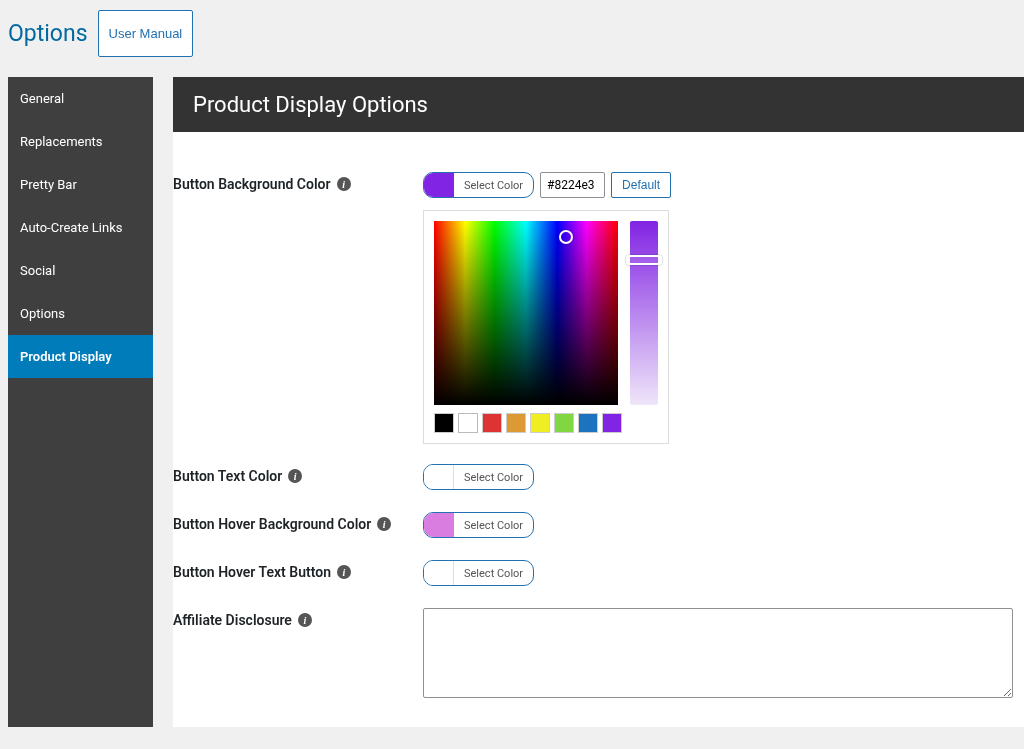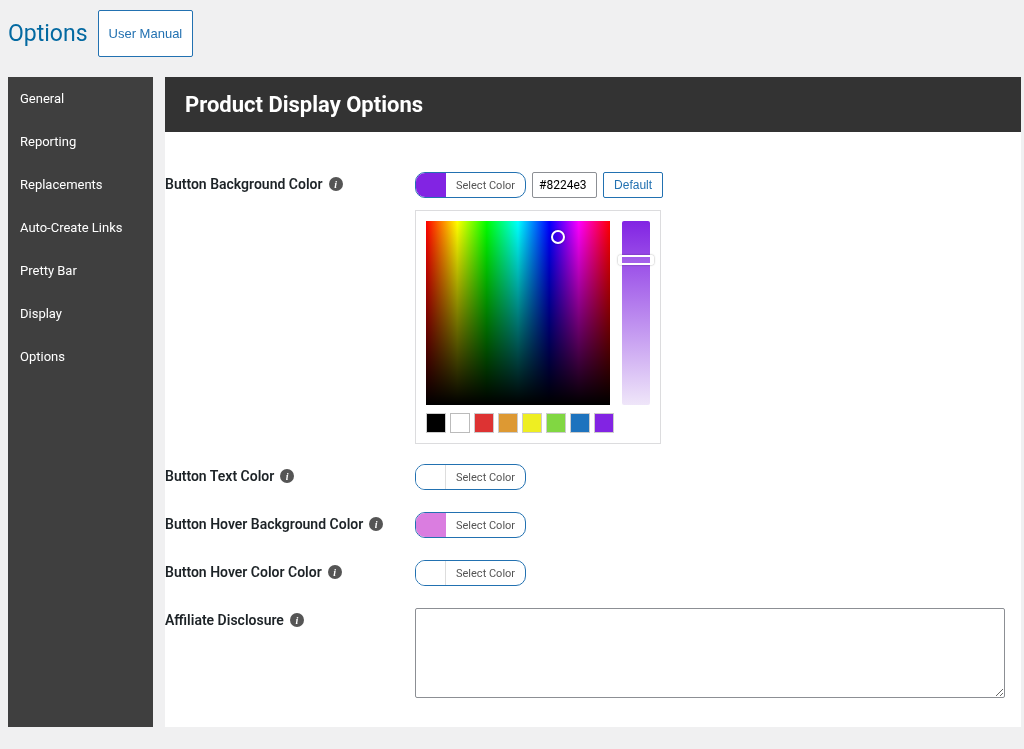--- a/index.html
+++ b/index.html
@@ -26,21 +26,21 @@
       color: #2271b1;
       background: #fff;
       padding: 15px 10px;
       border-radius: 2px;
       font-size: 13px;
       cursor: pointer;
     }
     .layout {
       display: flex;
       padding: 0 8px;
-      gap: 0;
+      gap: 8px;
     }
     .sidebar {
       width: 145px;
       background: #3f3f3f;
       min-height: 650px;
       flex-shrink: 0;
     }
     .sidebar-item {
       display: block;
       color: #fff;
@@ -58,21 +58,21 @@
       min-height: 650px;
       margin-left: 12px;
     }
     .main-header {
       background: #333;
       color: #fff;
       padding: 15px 20px;
     }
     .main-header h2 {
       font-size: 22px;
-      font-weight: 700;
+      font-weight: 400;
     }
     .form-area { padding: 20px 0; }
     .form-row {
       display: flex;
       align-items: flex-start;
       padding: 20px 16px 0 0;
     }
     .form-label-cell {
       width: 250px;
       padding: 4px 10px 0 0;
@@ -208,26 +208,26 @@
 
 <div class="page-wrap">
   <div class="page-header">
     <h1>Options</h1>
     <button class="manual-btn">User Manual</button>
   </div>
 
   <div class="layout">
     <nav class="sidebar" id="sidebar">
         <a class="sidebar-item">General</a>
-        <a class="sidebar-item">Reporting</a>
         <a class="sidebar-item">Replacements</a>
+        <a class="sidebar-item">Pretty Bar</a>
         <a class="sidebar-item">Auto-Create Links</a>
-        <a class="sidebar-item">Pretty Bar</a>
-        <a class="sidebar-item">Display</a>
+        <a class="sidebar-item">Social</a>
         <a class="sidebar-item">Options</a>
+        <a class="sidebar-item active">Product Display</a>
       </nav>
 
     <section class="main">
       <header class="main-header">
         <h2>Product Display Options</h2>
       </header>
 
       <div class="form-area">
 
         <div class="form-row">
@@ -289,21 +289,21 @@
           <div class="form-field-cell">
             <span class="select-color-btn">
               <span class="select-color-swatch pink"></span>
               <span class="select-color-label">Select Color</span>
             </span>
           </div>
         </div>
 
         <div class="form-row">
           <div class="form-label-cell">
-            <span>Button Hover Color Color</span>
+            <span>Button Hover Text Button</span>
             <span class="info-icon">i</span>
           </div>
           <div class="form-field-cell">
             <span class="select-color-btn">
               <span class="select-color-swatch white"></span>
               <span class="select-color-label">Select Color</span>
             </span>
           </div>
         </div>
 

